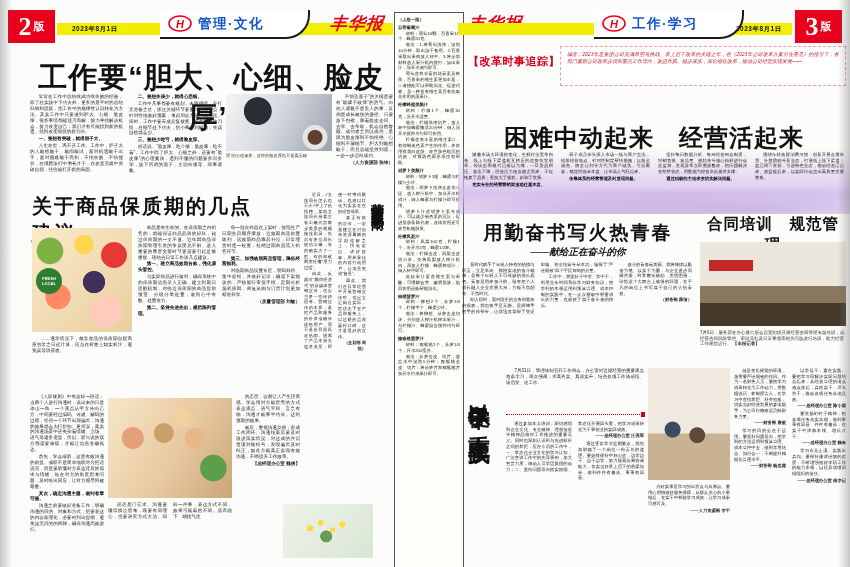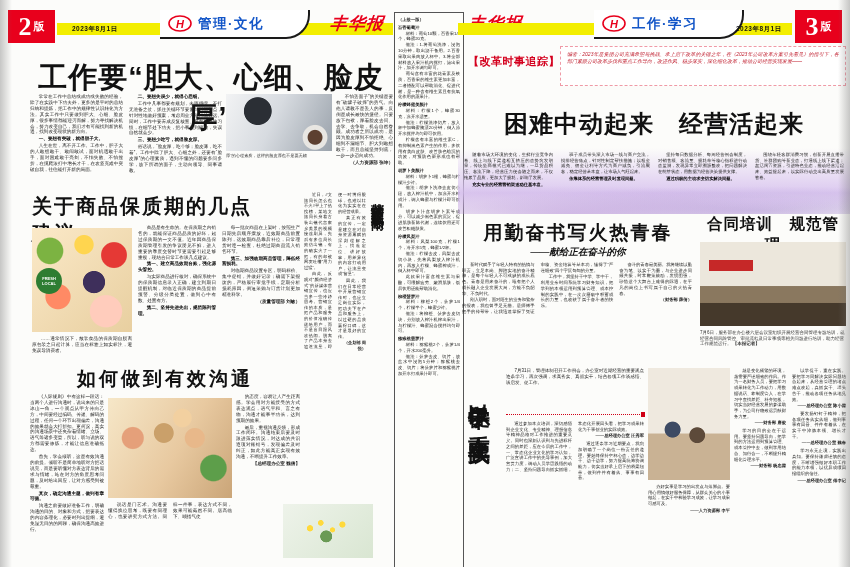--- a/index.html
+++ b/index.html
@@ -148,21 +148,20 @@
   <div class="abs tx" style="left:304px;top:192px;width:62px;height:308px;column-count:2;font-size:4.2px;line-height:5.6px;">
       <div class="t">近日，#文旅局长怎么也不火#登上了热搜榜，某地文旅局长身着古装出镜代言家乡美景的视频接连刷屏，先后有多位局长效仿出镜，有的确实火了一把，有的却被网友吐槽“用力过猛”。</div>
       <div class="t">由此，反观对“颜值经济式”的新媒体营销宣传，也应当多一些冷静思考。营销宣传的本质，是把产品和服务的价值准确传递给用户，而不是盲目跟风凑热闹。脱离了产品本身去追逐流量，即便一时博得眼球，也难以转化为实实在在的经营成果。</div>
       <div class="t">真正有效的宣传，一定是建立在对自身资源禀赋的深刻理解之上，找准定位、讲好故事，用差异化的内容打动用户，让流量变成“留量”。</div>
       <div class="t">因此，我们在日常经营中开展营销宣传时，也应立足岗位实际，把功夫下在产品和服务上，以过硬的品质赢得口碑，这才是最好的宣传。</div>
       <div class="t by">（企划部 周悦）</div>
     </div>
   <div class="abs vt" style="left:368px;top:192px;height:152px;font-size:13px;letter-spacing:1.5px;font-family:'Liberation Serif',serif;">营销宣传不是跟风凑热闹</div>
   <div class="abs ph ph-flowers" style="left:283px;top:504px;width:90px;height:54px;"></div>
 
-  <div class="abs hl" style="left:30px;top:366px;width:270px;font-size:19px;letter-spacing:3px;">如何做到有效沟通</div>
   <div class="abs ph ph-people" style="left:108px;top:398px;width:124px;height:100px;"></div>
   <div class="abs tx" style="left:30px;top:394px;width:74px;height:166px;">
       <div class="t">《人际规则》中有这样一段话：当两个人进行沟通时，说出来的只是冰山一角，一个观点从甲方传向乙方，中间要经过编码、传递、解码的过程，任何一个环节出现偏差，沟通的效果就会大打折扣。更何况，真实的沟通场景中还夹杂着情绪、立场、语气等诸多变量，所以，听与说的双方都需要修炼，才能让信息准确抵达。</div>
       <div class="t">首先，学会倾听，这是有效沟通的前提。倾听不是简单地听对方把话说完，而是要听懂对方表达背后的需求与情绪，站在对方的角度思考问题，及时给出回应，让对方感受到被尊重。</div>
       <div class="t h">其次，确定沟通主题，做到有章可循。</div>
       <div class="t">沟通之前要做好准备工作，明确沟通的目的、对象和方式，把要表达的内容条理化，必要时列出提纲，避免漫无目的的闲聊，确保沟通高效进行。</div>
     </div>
   <div class="abs tx" style="left:108px;top:502px;width:124px;height:58px;column-count:2;">
       <div class="t">说话是门艺术。沟通要懂得换位思考，既要有同理心，也要讲究方式方法。同样一件事，表达方式不同，效果可能截然不同。居高临下、颐指气使</div>
     </div>
@@ -225,21 +224,21 @@
   </div>
   <div class="abs date" style="left:736px;top:25px;">2023年8月1日</div>
   <div class="abs pagebox" style="left:795px;top:10px;">
     <span class="num">3</span>
     <span class="word">版</span>
   </div>
 
   <div class="abs tag" style="left:468px;top:54px;text-align:center;">【改革时事追踪】</div>
   <div class="abs introbox" style="left:560px;top:46px;width:272px;height:30px;">编者：2023年是集团公司充满希望与挑战、承上启下改革的关键之年，在《2023年公司改革方案引先看见》的指引下，各部门紧跟公司改革步伐和重点工作导向，改进作风、稳步落实，深化细化改革，推动公司经营实现发展——</div>
 
-  <div class="abs hl" style="left:460px;top:108px;width:388px;font-size:24px;letter-spacing:1px;">困难中动起来　经营活起来</div>
+  <div class="abs hl" style="left:460px;top:122px;width:388px;font-size:24px;letter-spacing:1px;">困难中动起来　经营活起来</div>
   <div id="band" class="abs" style="left:458px;top:148px;width:392px;height:66px;"></div>
   <div class="abs tx" style="left:464px;top:152px;width:380px;height:58px;column-count:4;column-gap:8px;font-size:4.3px;line-height:5.7px;">
       <div class="t">随着市场大环境的变化，生鲜行业竞争内卷、线上与线下渠道相互挤压的态势愈发明显，传统坐商模式已难以为继，一旦货品积压、客流下降，经营压力便会随之而来，不仅拖累了品质，更加大了损耗，影响了发展。</div>
       <div class="t h">充实专业的经营营销渠道稳住基本盘。</div>
       <div class="t">班子成员带头深入市场一线与商户交流，摸排经营痛点，针对性制定帮扶措施；以租金减免、佣金让利等方式为商户减负，引流聚客，稳定经营基本盘，让市场人气旺起来。</div>
       <div class="t h">依靠体系的经营管理及时发现问题。</div>
       <div class="t">坚持每日数据分析、每周经营例会制度，对销售额、客流量、损耗率等核心指标进行动态监测，发现异常立即溯源整改，把问题解决在萌芽状态，用数据为经营决策提供支撑。</div>
       <div class="t h">通过积极的主动求变切实解决问题。</div>
       <div class="t">围绕年轻客群消费习惯，创新开展直播带货、社群团购等新业态，打通线上线下渠道；盘活闲置资源，引进特色业态，推动经营活起来、效益提起来，以实际行动交出高质量发展答卷。</div>
     </div>

